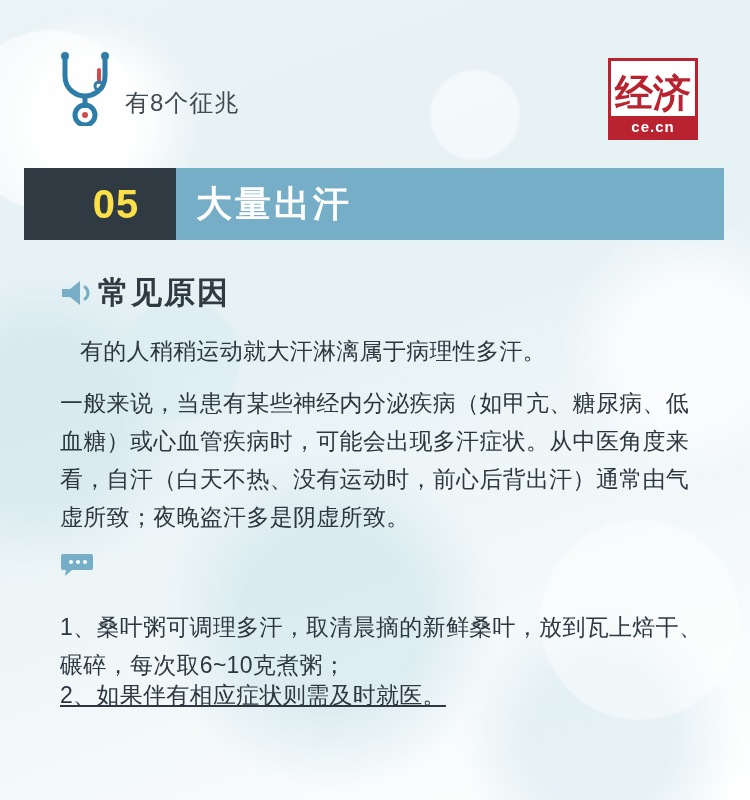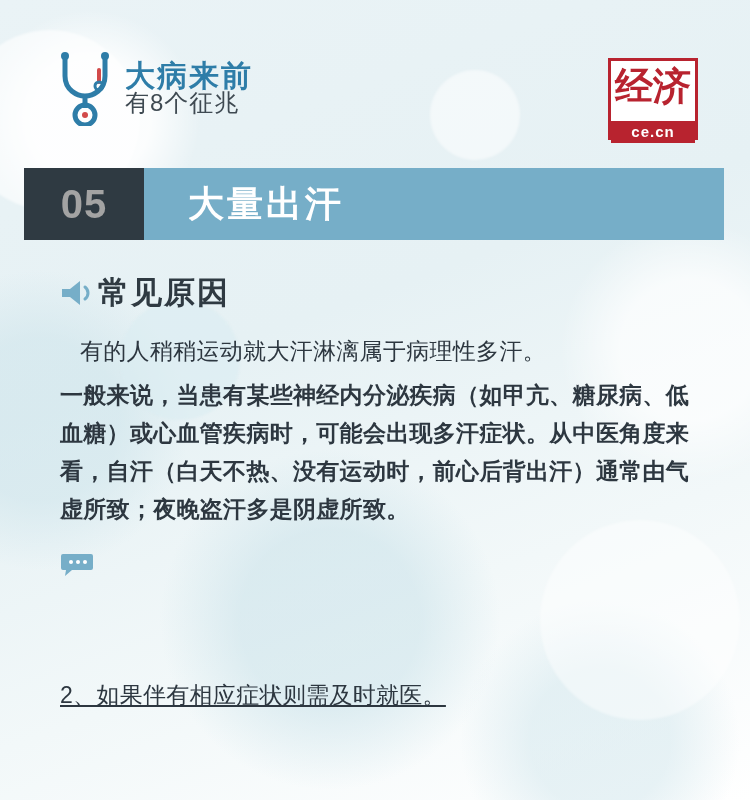--- a/index.html
+++ b/index.html
@@ -76,68 +76,68 @@
     right: 52px;
     top: 58px;
     width: 90px;
     height: 82px;
     background: #ffffff;
     border: 3px solid #b8232f;
     box-sizing: border-box;
     text-align: center;
   }
   .logo-mark {
-    margin-top: 2px;
+    margin-top: 9px;
     font-size: 38px;
     line-height: 46px;
     font-family: "Liberation Serif", "DejaVu Serif", serif;
     font-weight: bold;
     color: #b8232f;
   }
   .logo-text {
     display: block;
     background: #b8232f;
     color: #ffffff;
     font-size: 15px;
     line-height: 22px;
     font-weight: bold;
     letter-spacing: 1px;
-    margin-top: 12px;
   }
 
   
   .titlebar {
     position: absolute;
     left: 24px;
     top: 168px;
     width: 700px;
     height: 72px;
     display: flex;
     align-items: stretch;
   }
   .titlebar .num {
     width: 120px;
     background: #2f3a42;
-    color: #a3a3a3;
+    color: #fde047;
     font-size: 40px;
     font-weight: bold;
     display: flex;
     align-items: center;
     justify-content: center;
     letter-spacing: 1px;
+    padding-left: 32px;
   }
   .titlebar .txt {
     flex: 1;
     background: #76aec8;
     color: #ffffff;
     font-size: 36px;
     font-weight: bold;
     display: flex;
     align-items: center;
-    padding-left: 44px;
+    padding-left: 20px;
     letter-spacing: 3px;
   }
 
   
   .section-head {
     position: absolute;
     display: flex;
     align-items: center;
     gap: 4px;
   }
@@ -156,21 +156,21 @@
   .body-text {
     position: absolute;
     left: 60px;
     width: 650px;
     color: #2d3740;
     font-size: 23px;
     line-height: 38px;
     letter-spacing: 0.3px;
   }
   .p1 { top: 332px; margin-left: 20px; }
-  .p2 { top: 376px; font-weight: bold; }
+  .p2 { top: 384px; }
   .p3 { top: 608px; }
   .p4 { top: 676px; text-decoration: underline; }
 </style>
 </head>
 <body>
 
 <div class="page">
   <div class="blob b1"></div>
   <div class="blob b2"></div>
   <div class="blob b3"></div>
@@ -182,21 +182,20 @@
         <path d="M10 4 L10 24 C10 38 22 44 30 44 C38 44 50 38 50 24 L50 4" fill="none" stroke="#2e7da8" stroke-width="5" stroke-linecap="round"></path>
         <circle cx="10" cy="4" r="4" fill="#2e7da8"></circle>
         <circle cx="50" cy="4" r="4" fill="#2e7da8"></circle>
         <path d="M30 44 L30 56" fill="none" stroke="#2e7da8" stroke-width="5"></path>
         <circle cx="30" cy="63" r="10" fill="none" stroke="#2e7da8" stroke-width="5"></circle>
         <circle cx="30" cy="63" r="3" fill="#d24a4a"></circle>
         <path d="M44 18 L44 30" stroke="#d24a4a" stroke-width="4" stroke-linecap="round"></path>
         <circle cx="44" cy="34" r="4" fill="none" stroke="#2e7da8" stroke-width="3"></circle>
       </svg>
     </div>
-    <div class="brand-title">大病来前</div>
     <div class="brand-sub">有8个征兆</div>
 
     <div class="logo">
       <div class="logo-mark">经济</div>
       <span class="logo-text">ce.cn</span>
     </div>
   </div>
 
   <div class="titlebar">
     <div class="num">05</div>
@@ -220,14 +219,15 @@
     <span class="icon-bubble">
       <svg viewBox="0 0 34 26" width="34" height="26">
         <path d="M3 2 H31 A2 2 0 0 1 33 4 V16 A2 2 0 0 1 31 18 H12 L5 24 L6 18 H3 A2 2 0 0 1 1 16 V4 A2 2 0 0 1 3 2 Z" fill="#76aec8"></path>
         <circle cx="11" cy="10" r="2" fill="#ffffff"></circle>
         <circle cx="18" cy="10" r="2" fill="#ffffff"></circle>
         <circle cx="25" cy="10" r="2" fill="#ffffff"></circle>
       </svg>
     </span>
   </div>
 
+  <div class="body-text p3">1、桑叶粥可调理多汗，取清晨摘的新鲜桑叶，放到瓦上焙干、碾碎，每次取6~10克煮粥；</div>
   <div class="body-text p4">2、如果伴有相应症状则需及时就医。</div>
 </div>
 
 </body></html>

